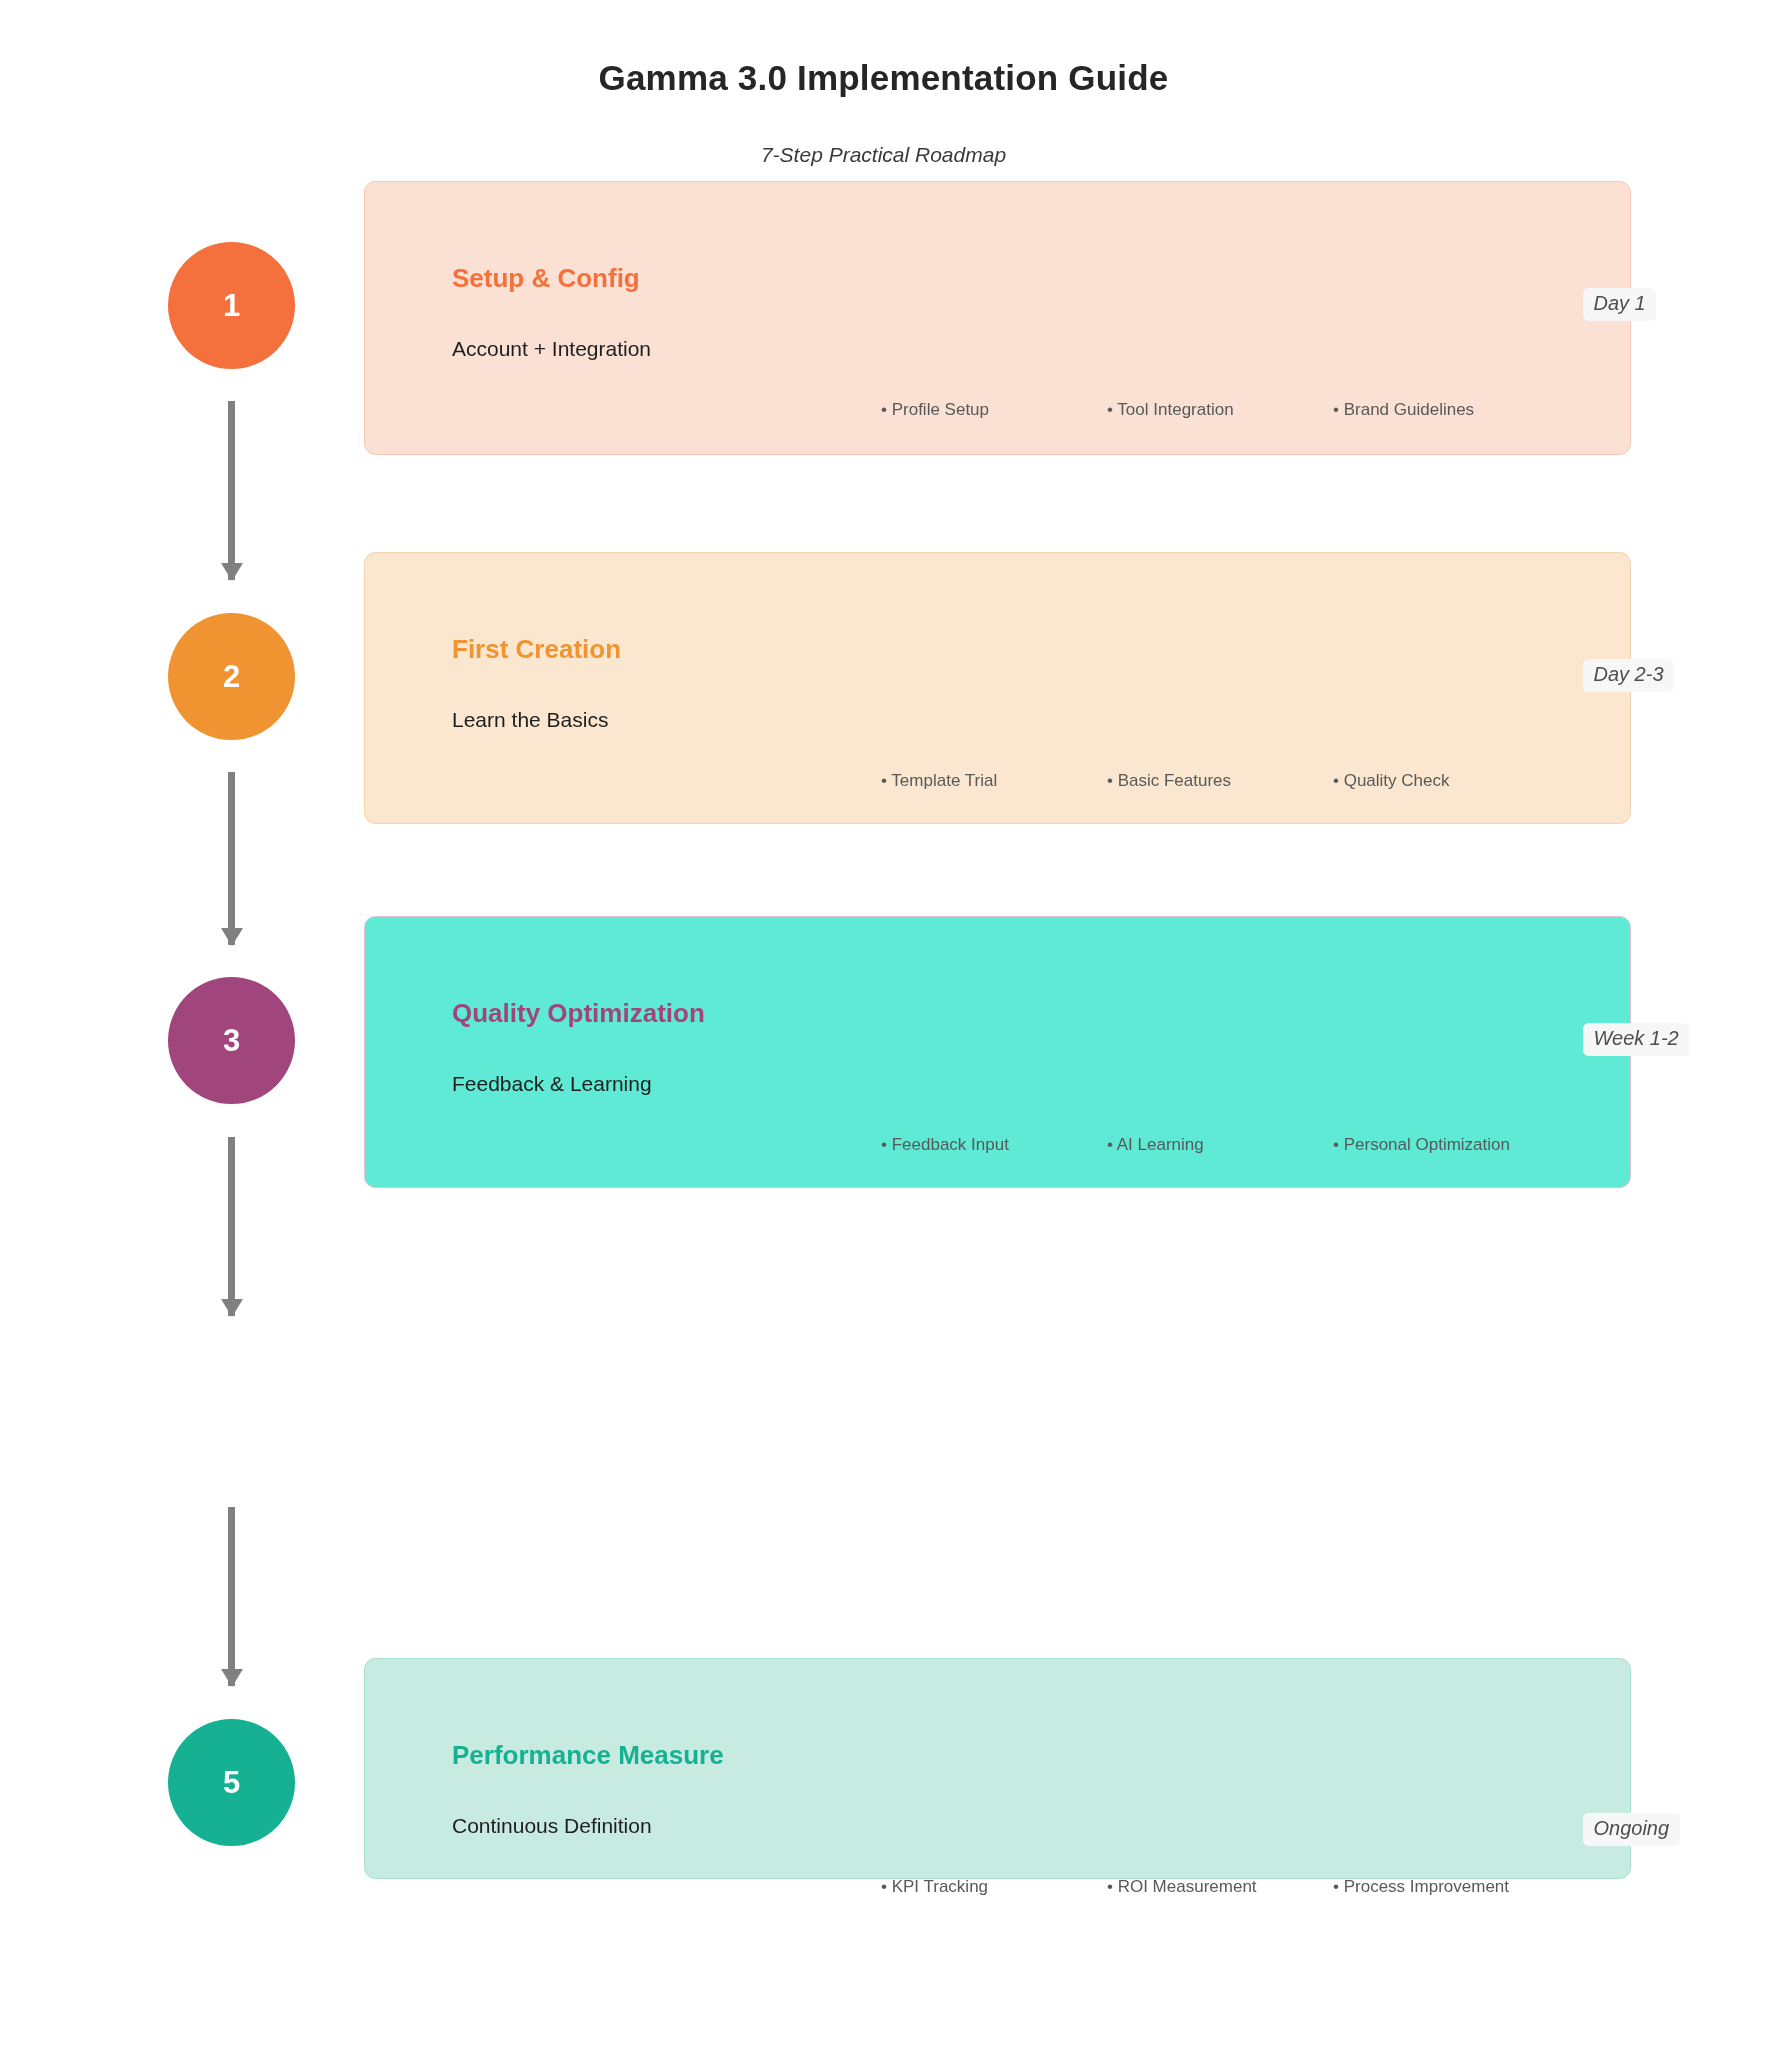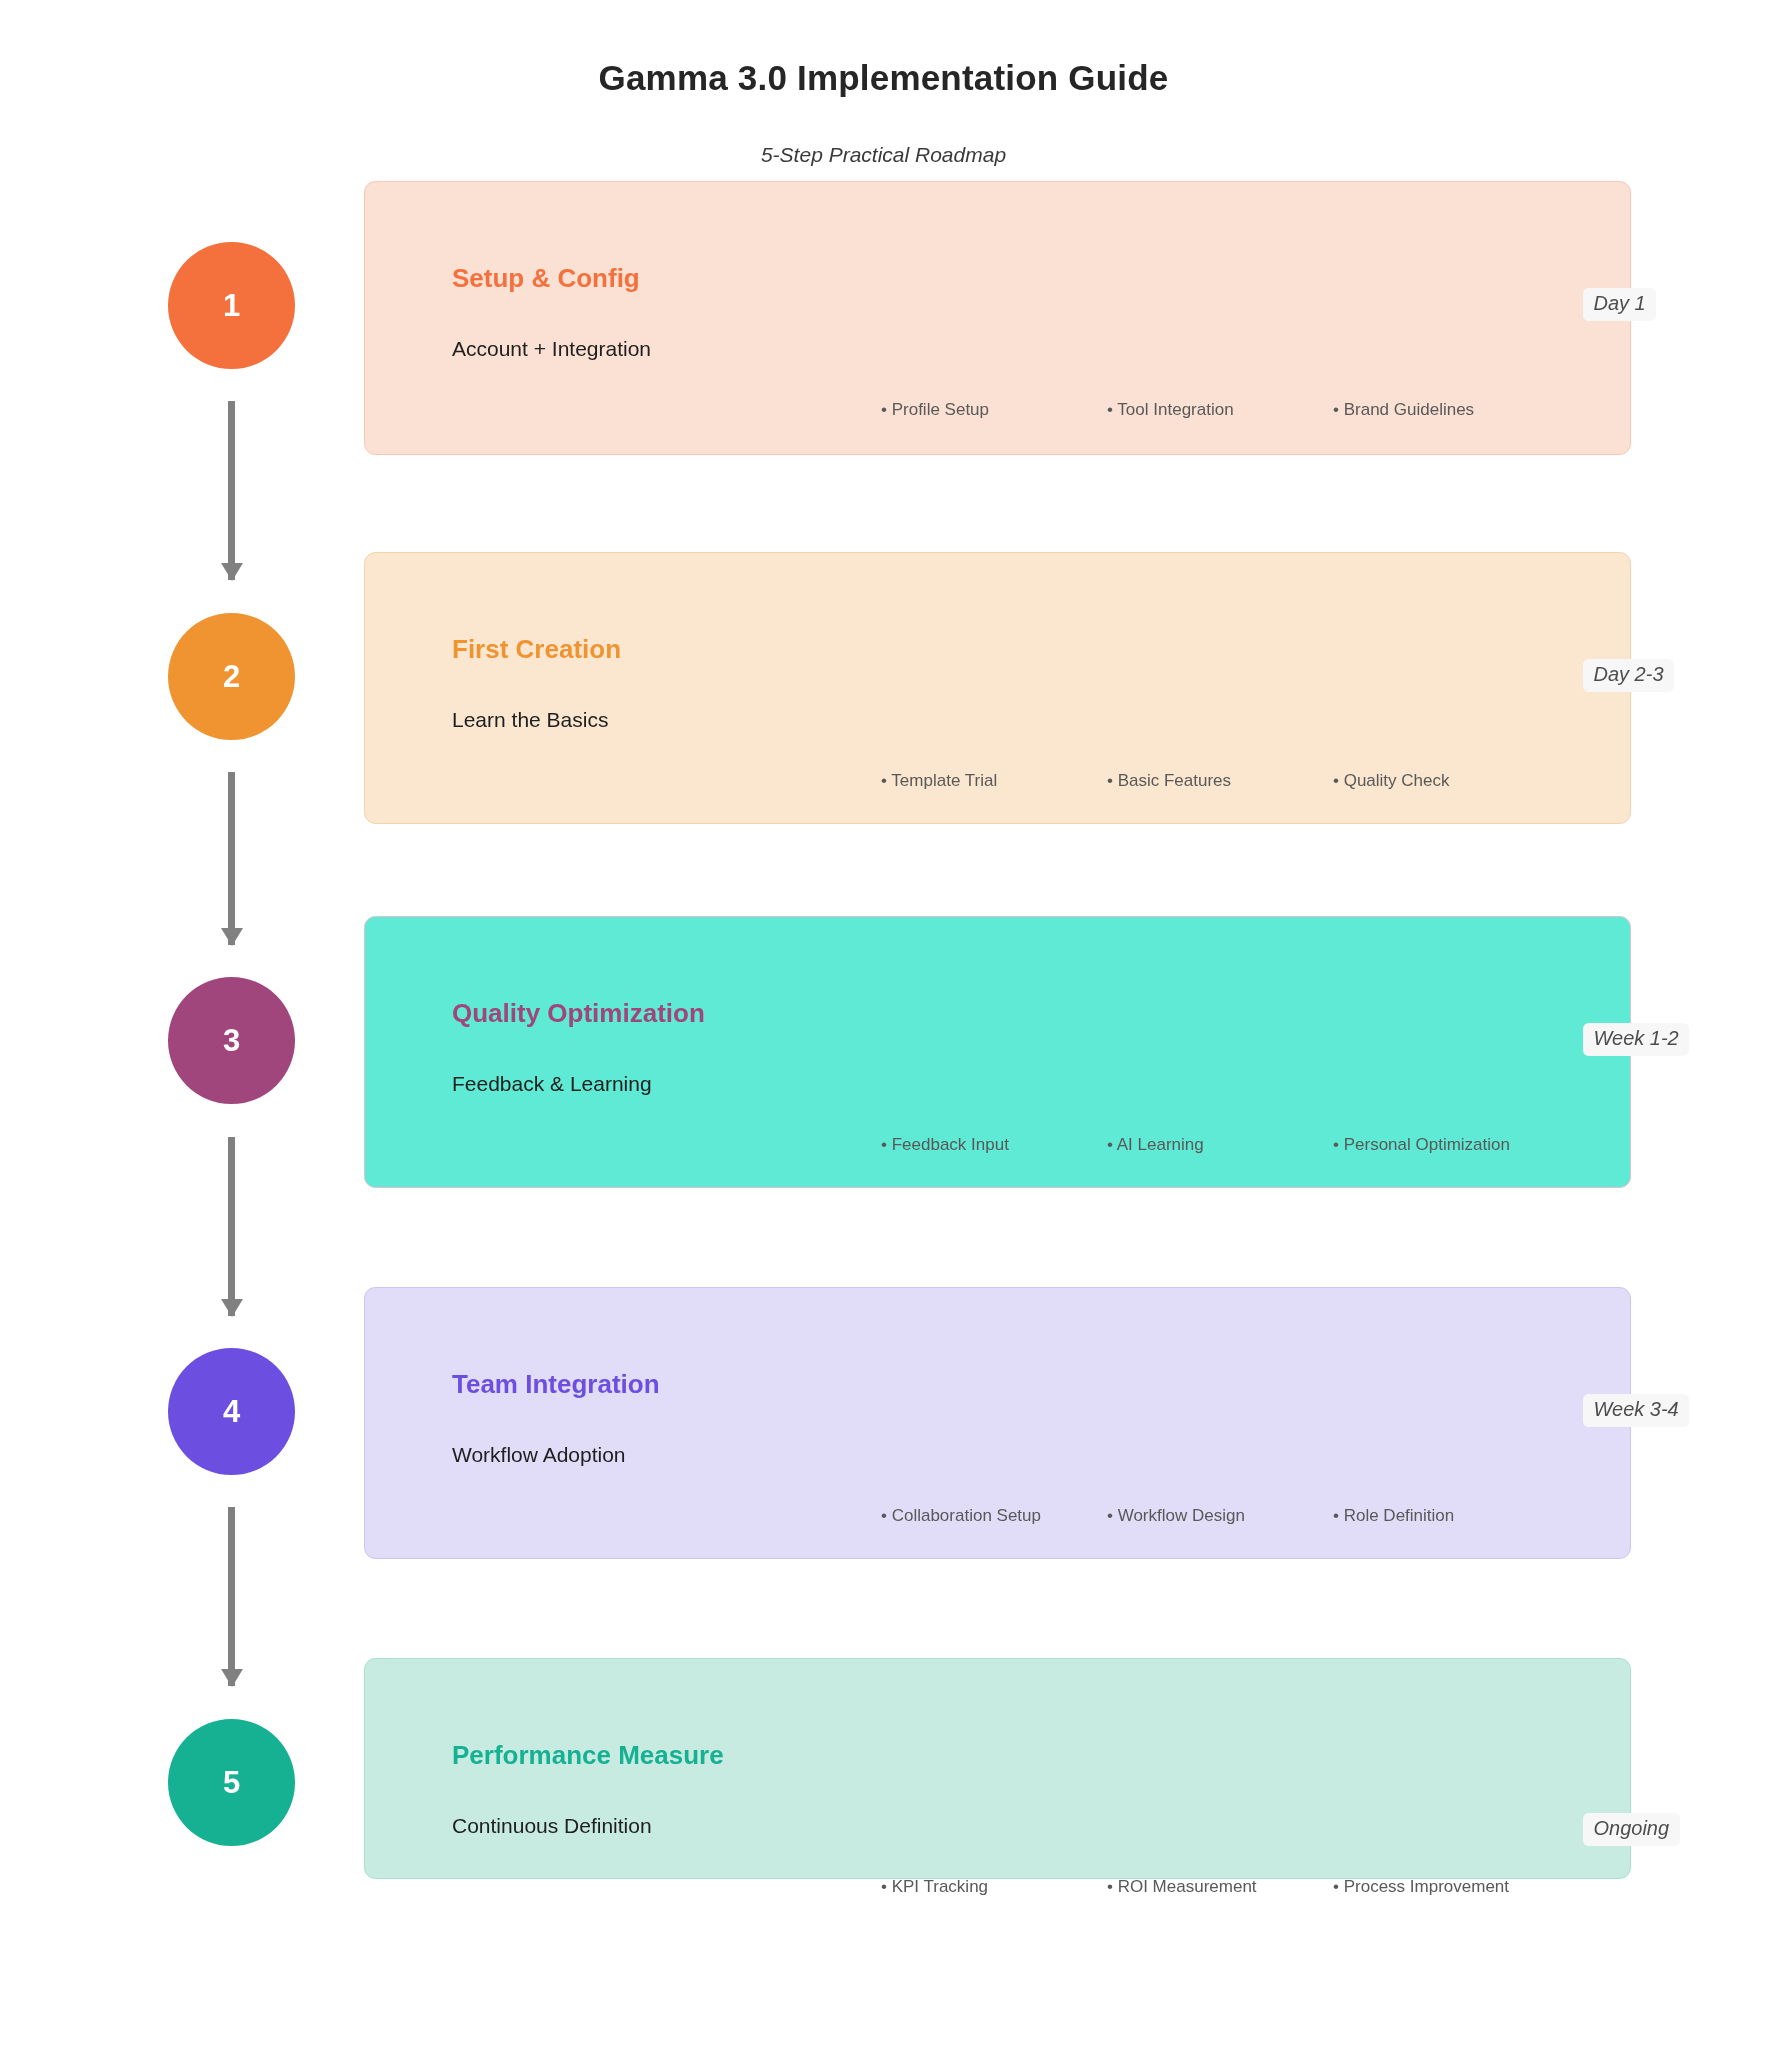--- a/index.html
+++ b/index.html
@@ -148,21 +148,21 @@
     border-left: 11.3px solid transparent;
     border-right: 11.3px solid transparent;
     border-top: 18px solid #808080;
     margin-left: -4px;
   }
 </style>
 </head>
 <body>
 
 <div class="page-title">Gamma 3.0 Implementation Guide</div>
-<div class="page-subtitle">5-Step Practical Roadmap</div>
+<div class="page-subtitle">7-Step Practical Roadmap</div>
 
 <div class="roadmap" id="roadmap">
     <div class="step" style="top: 169px;">
       <div class="step-card" style="height: 274px; background: rgb(251, 224, 212); border: 1.6px solid rgb(247, 201, 181);">
         <div class="step-heading" style="color: rgb(244, 112, 60);">Setup &amp; Config</div>
         <div class="step-subtitle">Account + Integration</div>
         <div class="step-bullets">
           <div class="bullet">• Profile Setup</div>
           <div class="bullet">• Tool Integration</div>
           <div class="bullet">• Brand Guidelines</div>
@@ -202,33 +202,20 @@
           <div class="bullet">• Personal Optimization</div>
         </div>
       </div>
       <div class="step-tag" style="left: 1583px;">Week 1-2</div>
       <div class="step-marker" style="background: rgb(160, 70, 124);">3</div>
     </div>
     <div class="connector" style="top: 1137px; height: 179px;">
       <div class="connector-line" style="background: rgb(128, 128, 128);"></div>
       <div class="connector-head" style="border-top-color: rgb(128, 128, 128);"></div>
     </div>
-    <div class="step" style="top: 1275px;">
-      <div class="step-card" style="height: 272px; background: rgb(225, 221, 249); border: 1.6px solid rgb(203, 196, 241);">
-        <div class="step-heading" style="color: rgb(108, 78, 224);">Team Integration</div>
-        <div class="step-subtitle">Workflow Adoption</div>
-        <div class="step-bullets">
-          <div class="bullet">• Collaboration Setup</div>
-          <div class="bullet">• Workflow Design</div>
-          <div class="bullet">• Role Definition</div>
-        </div>
-      </div>
-      <div class="step-tag" style="left: 1583px;">Week 3-4</div>
-      <div class="step-marker" style="background: rgb(108, 78, 224);">4</div>
-    </div>
     <div class="connector" style="top: 1507px; height: 179px;">
       <div class="connector-line" style="background: rgb(128, 128, 128);"></div>
       <div class="connector-head" style="border-top-color: rgb(128, 128, 128);"></div>
     </div>
     <div class="step" style="top: 1646px;">
       <div class="step-card" style="height: 221px; background: rgb(200, 235, 225); border: 1.6px solid rgb(169, 223, 209);">
         <div class="step-heading" style="color: rgb(22, 177, 147);">Performance Measure</div>
         <div class="step-subtitle">Continuous Definition</div>
         <div class="step-bullets">
           <div class="bullet">• KPI Tracking</div>

